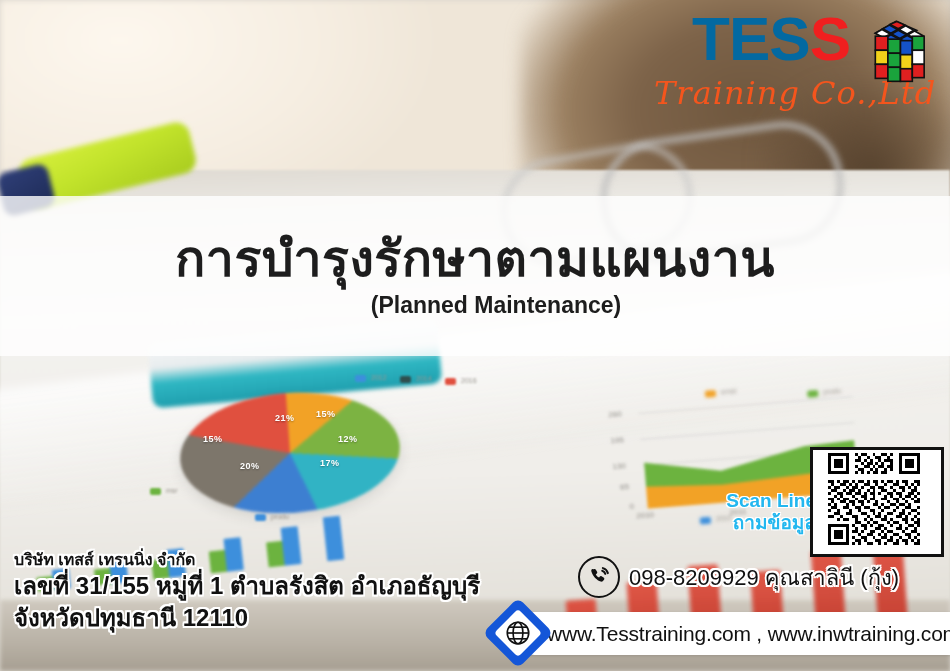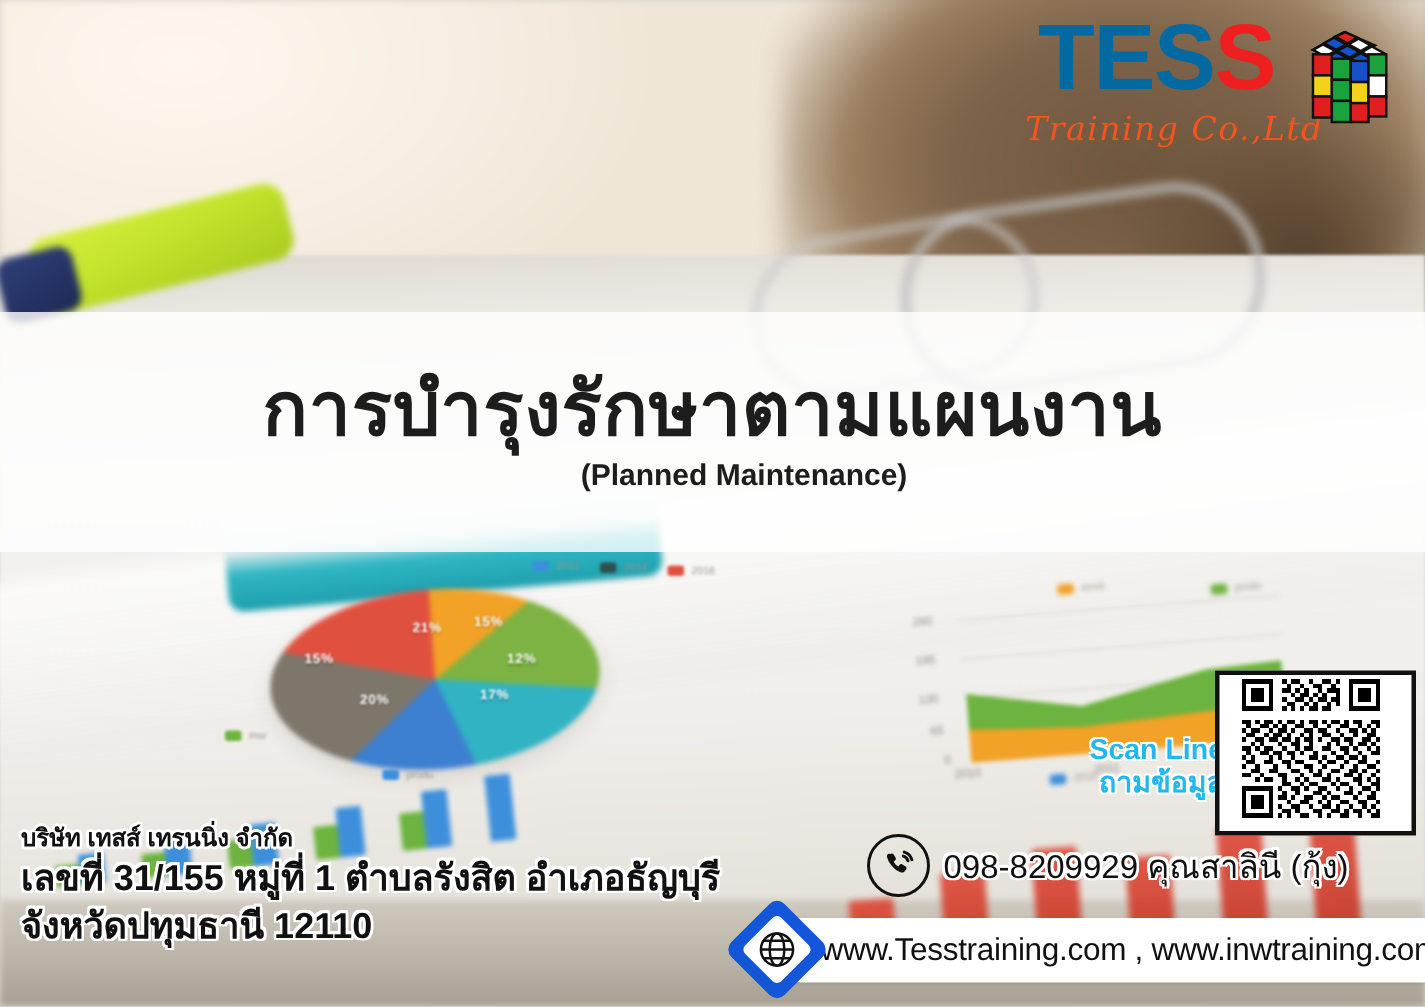--- a/index.html
+++ b/index.html
@@ -126,45 +126,45 @@
 
   
   .stripes{
     position:absolute;left:555px;top:540px;width:390px;height:90px;
     transform:rotate(-4deg);filter:blur(2.2px);opacity:.92;
   }
   .stripe{position:absolute;bottom:0;background:linear-gradient(180deg,#e04b3a,#c7392a);border-radius:2px 2px 0 0;}
 
   
   .title-band{
-    position:absolute;left:0;top:208px;width:950px;height:160px;
+    position:absolute;left:0;top:196px;width:950px;height:160px;
     background:rgba(255,255,255,.80);
     display:flex;flex-direction:column;align-items:center;justify-content:center;
   }
   .title-th{
     font-size:50px;font-weight:700;color:#1d1d1d;letter-spacing:.5px;
     line-height:1.05;white-space:nowrap;
   }
   .title-en{
-    font-size:20px;font-weight:700;color:#1d1d1d;margin-top:6px;white-space:nowrap;margin-left:42px;
+    font-size:23px;font-weight:700;color:#1d1d1d;margin-top:6px;white-space:nowrap;margin-left:42px;
   }
 
   
   .logo{position:absolute;right:8px;top:6px;width:282px;height:128px;}
   .logo-tess{
     position:absolute;left:0;top:2px;width:190px;
     font-size:62px;font-weight:700;letter-spacing:-1px;line-height:1;
     text-align:right;
   }
   .logo-tess .t-orange{color:#0369a1;}
   .logo-tess .t-red{color:#f01f1f;}
   .logo-sub{
     position:absolute;left:-6px;top:68px;width:258px;text-align:center;
     font-family:"DejaVu Serif",serif;
-    font-style:italic;font-size:22px;color:#f4551d;letter-spacing:1px;
+    font-style:italic;font-size:32px;color:#f4551d;letter-spacing:1px;
     white-space:nowrap;
   }
   .cube{position:absolute;right:6px;top:8px;width:74px;height:74px;}
 
   
   .addr{position:absolute;left:14px;top:549px;width:470px;}
   .addr div{
     color:#111;font-weight:700;line-height:1.32;white-space:nowrap;
     text-shadow:
       -1.6px -1.6px 0 #fff, 1.6px -1.6px 0 #fff,

